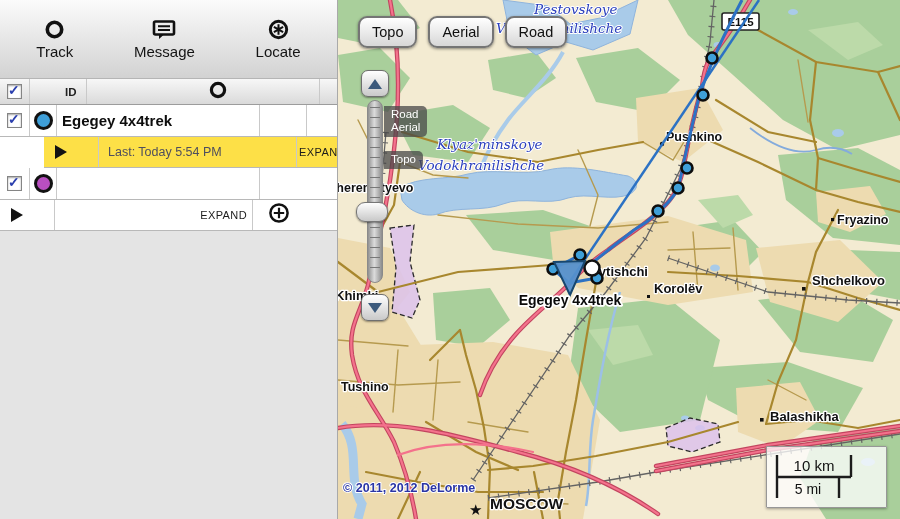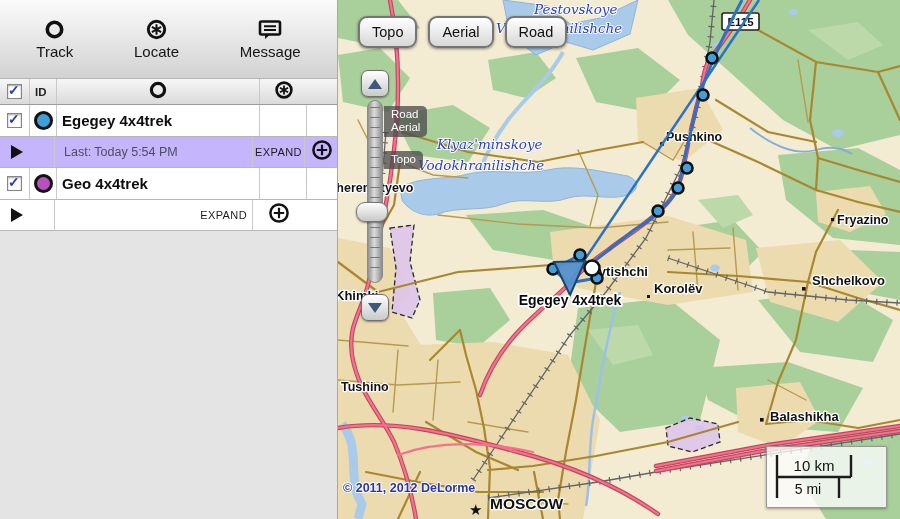--- a/index.html
+++ b/index.html
@@ -8,24 +8,24 @@
 
   
   .sidebar{width:338px;flex:0 0 338px;height:519px;display:flex;flex-direction:column;background:#e4e4e4;border-right:1px solid #a9a9a9;box-sizing:border-box;}
   .toolbar{height:78px;flex:0 0 78px;display:flex;align-items:center;justify-content:space-around;padding:0 6px;background:linear-gradient(#fbfbfb,#d2d2d2);border-bottom:1px solid #b5b5b5;}
   .tool{display:flex;flex-direction:column;align-items:center;gap:2px;cursor:pointer;}
   .tool svg{display:block;}
   .tlabel{font-size:15px;color:#141414;}
 
   .grid{background:#fff;}
   .g-row{display:grid;align-items:center;box-sizing:border-box;}
-  .g-head{grid-template-columns:30px 27px 203px 47px 31px;height:26px;background:linear-gradient(#f7f7f7,#dadada);border-bottom:1px solid #9c9c9c;}
+  .g-head{grid-template-columns:30px 27px 203px 47px 31px;height:26px;background:linear-gradient(#f7f7f7,#dadada);border-bottom:1px solid #9c9c9c;gap:30px;}
   .g-name{grid-template-columns:30px 27px 203px 47px 31px;height:32px;background:#fff;}
   .g-detail{grid-template-columns:55px 198px 52px 33px;height:31px;background:#fff;}
-  .g-detail.shade{background:#c4b5fd;}
+  .g-detail.shade{background:#fde047;margin-left:44px;}
   .g-row > .cell{height:100%;display:flex;align-items:center;border-right:1px solid #c9c9c9;box-sizing:border-box;padding:0 2px;}
   .g-row > .cell:last-child{border-right:none;}
   .g-name,.g-detail{border-bottom:1px solid #b8b8b8;}
   .hdr-txt{font-size:11.5px;font-weight:bold;color:#222;padding-left:3px;}
   .c-center{justify-content:center;}
   .cb{width:13px;height:13px;background:#fff;border:1px solid #858585;box-shadow:inset 0 1px 2px rgba(0,0,0,.35);position:relative;cursor:pointer;margin:0 auto;}
   .cb::after{content:"\2713";position:absolute;left:0px;top:-3px;font-size:14px;font-weight:bold;color:#2b3fae;}
   .dot{width:13px;height:13px;border-radius:50%;border:3px solid #121212;margin:0 auto;}
   .tname{font-size:15px;font-weight:bold;color:#0d0d0d;padding-left:3px;white-space:nowrap;}
   .tri{width:0;height:0;border-left:12px solid #121212;border-top:7px solid transparent;border-bottom:7px solid transparent;margin-left:9px;cursor:pointer;}
@@ -71,37 +71,37 @@
       <div class="tool">
         <span>
           <svg width="23" height="23" viewBox="0 0 23 23">
               <circle cx="11.5" cy="11.5" r="7.2" fill="none" stroke="#111" stroke-width="3.6"></circle>
             </svg>
         </span>
         <span class="tlabel">Track</span>
       </div>
       <div class="tool">
         <span>
-          <svg width="23" height="23" viewBox="0 0 23 23">
-              <circle cx="11.5" cy="11.5" r="8.2" fill="none" stroke="#111" stroke-width="2.9"></circle>
-              <path d="M11.5 6.2v10.6 M6.9 8.8l9.2 5.4 M16.1 8.8l-9.2 5.4" stroke="#111" stroke-width="2" fill="none"></path>
-            </svg>
-        </span>
-        <span class="tlabel">Locate</span>
-      </div>
-      <div class="tool">
-        <span>
           <svg width="26" height="23" viewBox="0 0 26 23">
               <rect x="3" y="3.5" width="20" height="13" rx="1.5" fill="none" stroke="#111" stroke-width="2.6"></rect>
               <path d="M7 8.2h12 M7 12h12" stroke="#111" stroke-width="2"></path>
               <path d="M8 16.5 L8 21 L13 16.5 Z" fill="#111"></path>
             </svg>
         </span>
         <span class="tlabel">Message</span>
       </div>
+      <div class="tool">
+        <span>
+          <svg width="23" height="23" viewBox="0 0 23 23">
+              <circle cx="11.5" cy="11.5" r="8.2" fill="none" stroke="#111" stroke-width="2.9"></circle>
+              <path d="M11.5 6.2v10.6 M6.9 8.8l9.2 5.4 M16.1 8.8l-9.2 5.4" stroke="#111" stroke-width="2" fill="none"></path>
+            </svg>
+        </span>
+        <span class="tlabel">Locate</span>
+      </div>
     </div>
 
     <div class="grid">
 
       <div class="g-row g-head">
         <div class="cell c-center">
             <span class="cb"></span>
           </div>
         <div class="cell">
             <span class="hdr-txt">ID</span>
@@ -150,23 +150,20 @@
               </svg></span>
         </div>
       </div>
 
       <div class="g-row g-name">
         <div class="cell c-center">
             <span class="cb"></span>
           </div>
         <div class="cell c-center">
             <span class="dot" style="background-color: rgb(185, 79, 193);"></span>
-          </div>
-        <div class="cell">
-            <span class="tname">Geo 4x4trek</span>
           </div>
         <div class="cell"></div>
         <div class="cell"></div>
       </div>
 
       <div class="g-row g-detail">
         <div class="cell">
             <span class="tri"></span>
           </div>
         <div class="cell">

